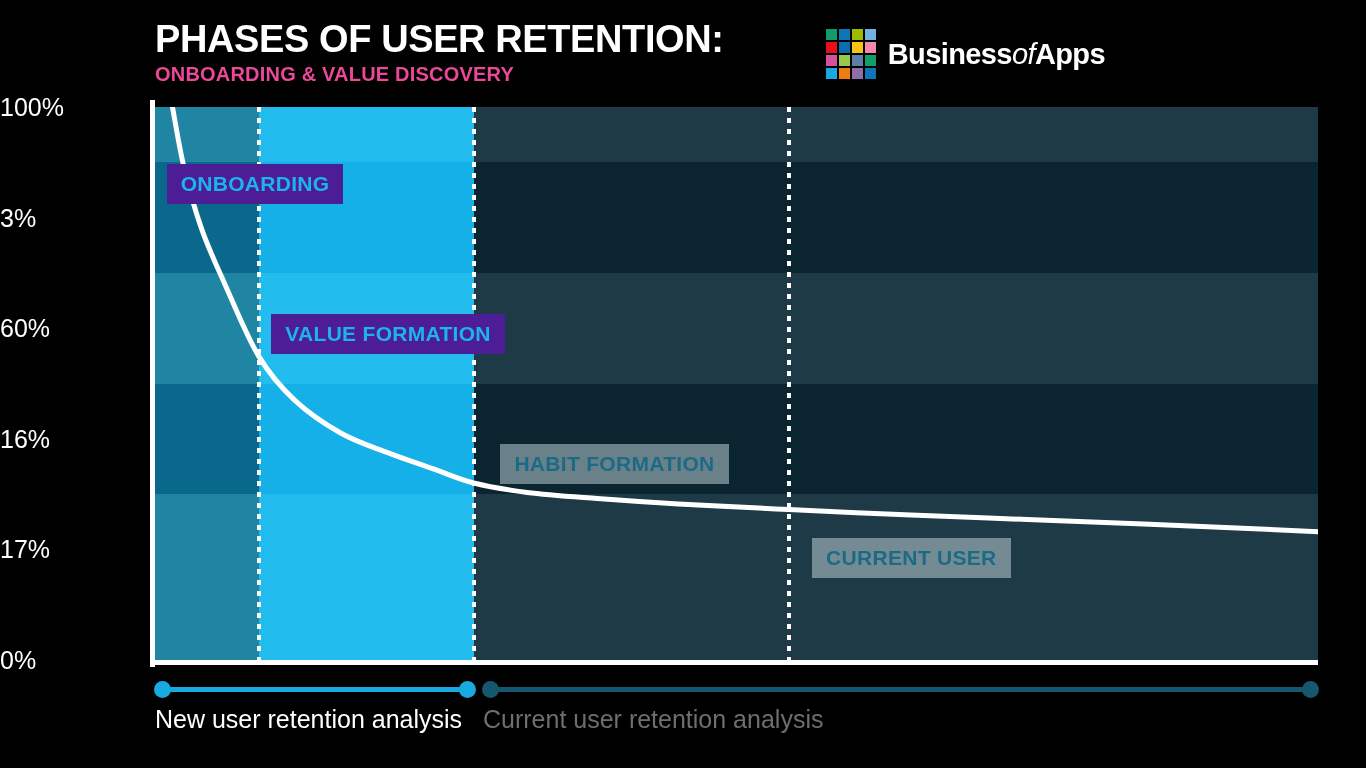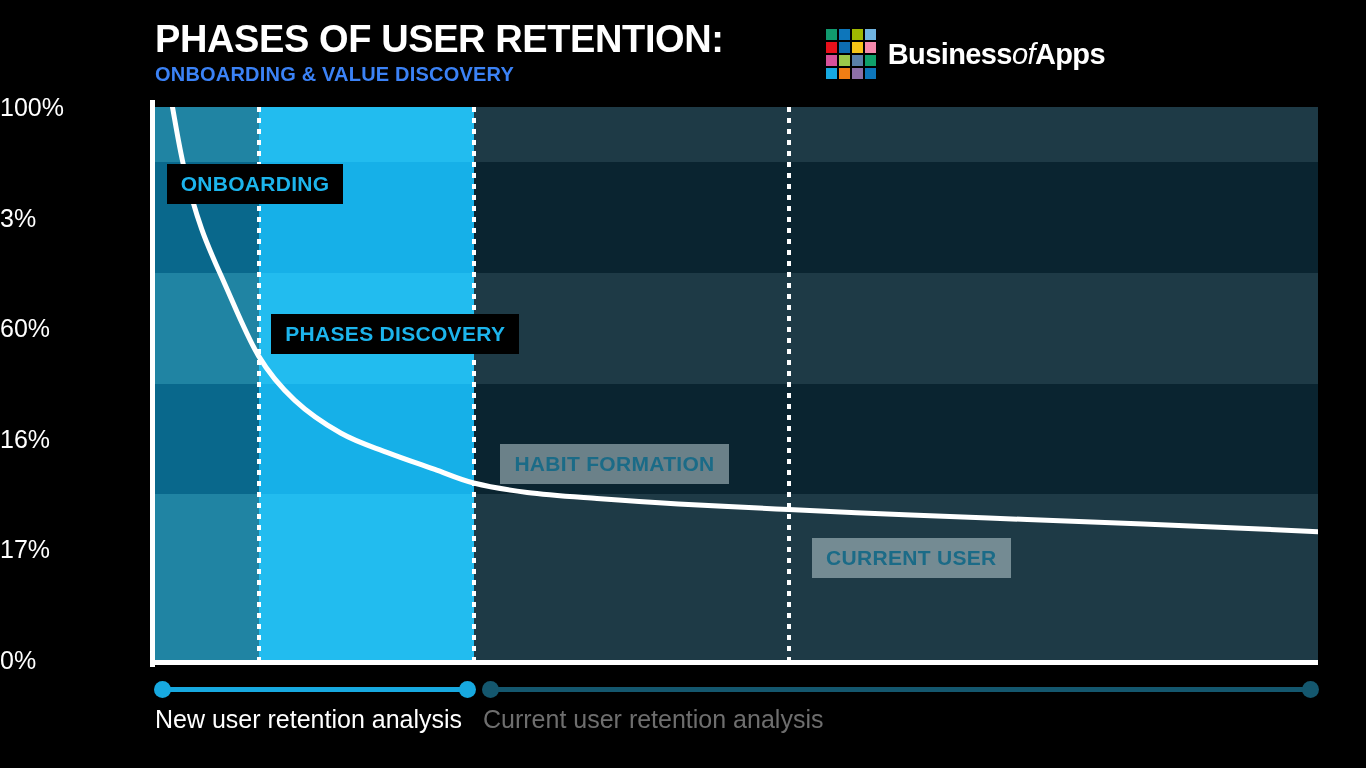--- a/index.html
+++ b/index.html
@@ -31,21 +31,21 @@
   #chart-title {
     color: #ffffff;
     font-size: 38px;
     font-weight: bold;
     letter-spacing: -0.4px;
     line-height: 42px;
     margin: 0;
     white-space: nowrap;
   }
   #chart-subtitle {
-    color: #3b82f6;
+    color: #ec4899;
     font-size: 20px;
     font-weight: bold;
     letter-spacing: 0.2px;
     line-height: 24px;
     margin: 2px 0 0 0;
     white-space: nowrap;
   }
 
   
   #logo {
@@ -153,21 +153,21 @@
   .phase-label {
     position: absolute;
     font-size: 21px;
     font-weight: bold;
     letter-spacing: 0.3px;
     padding: 9px 14px 10px 14px;
     white-space: nowrap;
     line-height: 1;
   }
   .phase-label.light {
-    background: #000000;
+    background: #4c1d95;
     color: #1cb4ec;
   }
   .phase-label.dim {
     background: rgba(188, 205, 212, 0.55);
     color: #1b6b87;
   }
 
   
   #footer {
     position: absolute;
@@ -295,21 +295,21 @@
         <div class="divider" style="left: 316.662px;"></div>
         <div class="divider" style="left: 631.835px;"></div>
       </div>
 
     <svg id="curve-svg" viewBox="0 0 1163 553" preserveAspectRatio="none">
       <path id="curve-path" fill="none" stroke="#ffffff" stroke-width="5" stroke-linecap="round" stroke-linejoin="round" vector-effect="non-scaling-stroke" d="M 17.45 0.00 C 19.38 10.14, 24.23 40.55, 29.08 60.83 C 33.92 81.11, 39.74 102.30, 46.52 121.66 C 53.30 141.01, 60.28 155.76, 69.78 176.96 C 79.28 198.16, 91.88 229.49, 103.51 248.85 C 115.14 268.20, 125.80 280.19, 139.56 293.09 C 153.32 305.99, 170.57 317.51, 186.08 326.27 C 201.59 335.03, 217.09 339.63, 232.60 345.63 C 248.11 351.62, 264.78 357.15, 279.12 362.22 C 293.46 367.28, 303.16 372.17, 318.66 376.04 C 334.17 379.91, 351.61 382.86, 372.16 385.44 C 392.71 388.02, 416.74 389.59, 441.94 391.52 C 467.14 393.46, 491.37 395.21, 523.35 397.05 C 555.33 398.90, 595.07 400.74, 633.84 402.58 C 672.60 404.43, 716.21 406.46, 755.95 408.11 C 795.69 409.77, 833.48 411.06, 872.25 412.54 C 911.02 414.01, 949.78 415.40, 988.55 416.96 C 1027.32 418.53, 1075.77 420.65, 1104.85 421.94 C 1133.92 423.23, 1153.31 424.24, 1163.00 424.70"></path>
     </svg>
 
     <div id="labels-layer">
         <div class="phase-label light" style="left: 11.63px; top: 77.42px; transform: translateY(-50%);">ONBOARDING</div>
-        <div class="phase-label light" style="left: 116.3px; top: 226.73px; transform: translateY(-50%);">PHASES DISCOVERY</div>
+        <div class="phase-label light" style="left: 116.3px; top: 226.73px; transform: translateY(-50%);">VALUE FORMATION</div>
         <div class="phase-label dim" style="left: 345.411px; top: 356.685px; transform: translateY(-50%);">HABIT FORMATION</div>
         <div class="phase-label dim" style="left: 657.095px; top: 450.695px; transform: translateY(-50%);">CURRENT USER</div>
       </div>
   </div>
 
   <div id="ticks-layer">
       <div class="ytick" style="top: 553px; left: -155px; width: 135px; right: auto;">0%</div>
       <div class="ytick" style="top: 442.4px; left: -155px; width: 135px; right: auto;">17%</div>
       <div class="ytick" style="top: 331.8px; left: -155px; width: 135px; right: auto;">16%</div>
       <div class="ytick" style="top: 221.2px; left: -155px; width: 135px; right: auto;">60%</div>

